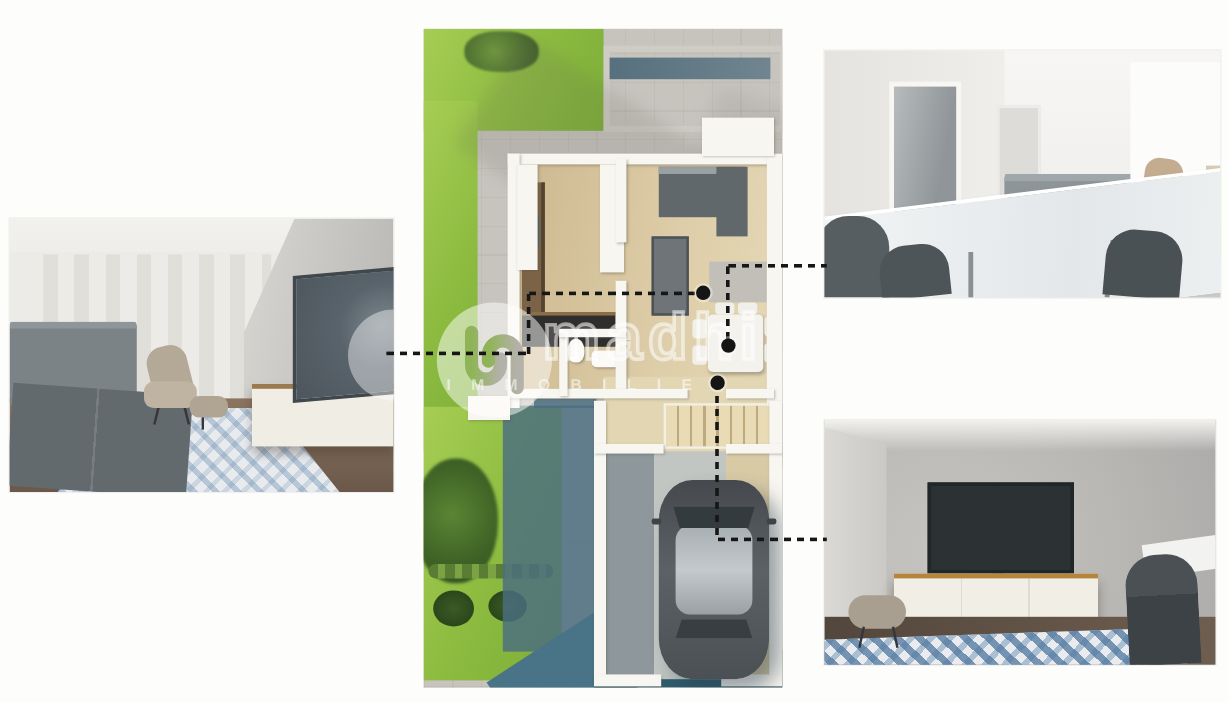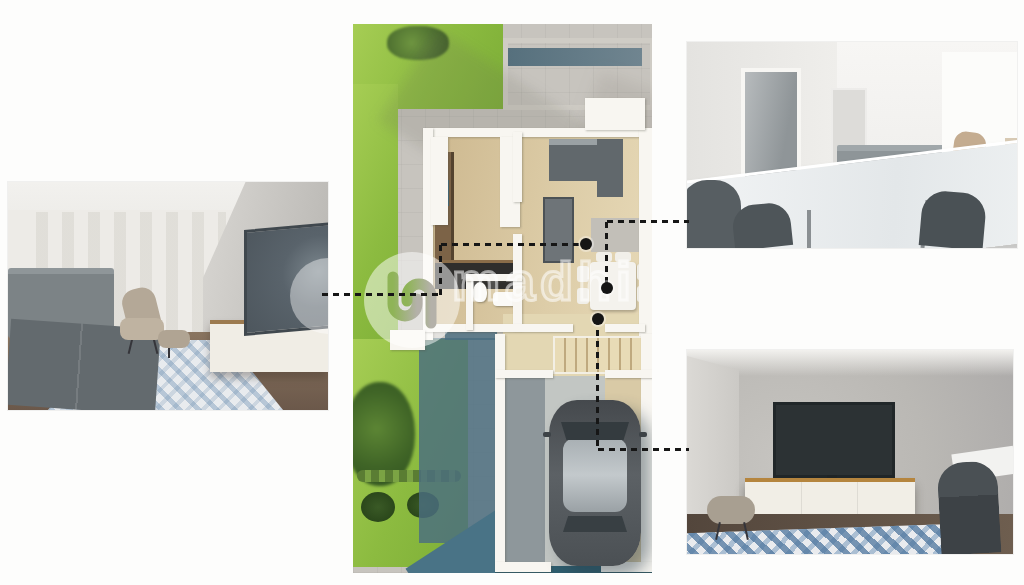--- a/index.html
+++ b/index.html
@@ -206,20 +206,21 @@
       <linearGradient id="wmg" x1="0" y1="0" x2="1" y2="0">
         <stop offset="0" stop-color="#8fb457"></stop>
           <stop offset="1" stop-color="#b4b1a9"></stop>
       </linearGradient>
     </defs>
     <circle cx="50" cy="50" r="48" fill="rgba(255,255,255,0.5)"></circle>
     <path d="M31 27 v27 a12 12 0 0 0 24 0 v-5" fill="none" stroke="url(#wmg)" stroke-width="11" stroke-linecap="round"></path>
     <path d="M69 73 v-27 a12 12 0 0 0 -24 0 v5" fill="none" stroke="url(#wmg)" stroke-width="11" stroke-linecap="round"></path>
   </svg>
   <div class="wm-brand" style="left:452px;top:254px;">madhi</div>
+  <div class="wm-tag" style="left:372px;top:314px;">IMMOBILIER</div>
 
   <div class="dash-h" style="left:322px;top:293px;width:119px;"></div>
   <div class="dash-v" style="left:439px;top:245px;height:50px;"></div>
   <div class="dash-h" style="left:441px;top:243px;width:145px;"></div>
   <div class="dot" style="left:580px;top:238px;"></div>
   <div class="dash-v" style="left:605px;top:222px;height:66px;"></div>
   <div class="dash-h" style="left:607px;top:220px;width:82px;"></div>
   <div class="dot" style="left:601px;top:282px;"></div>
   <div class="dash-v" style="left:596px;top:319px;height:131px;"></div>
   <div class="dash-h" style="left:598px;top:448px;width:91px;"></div>

